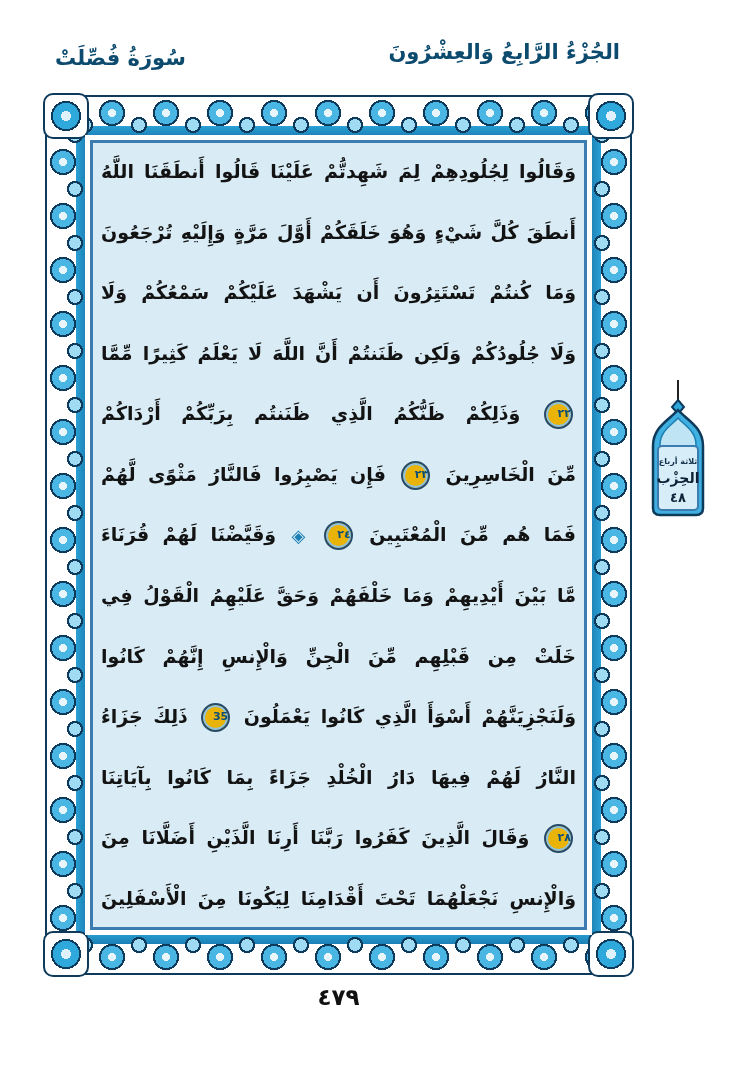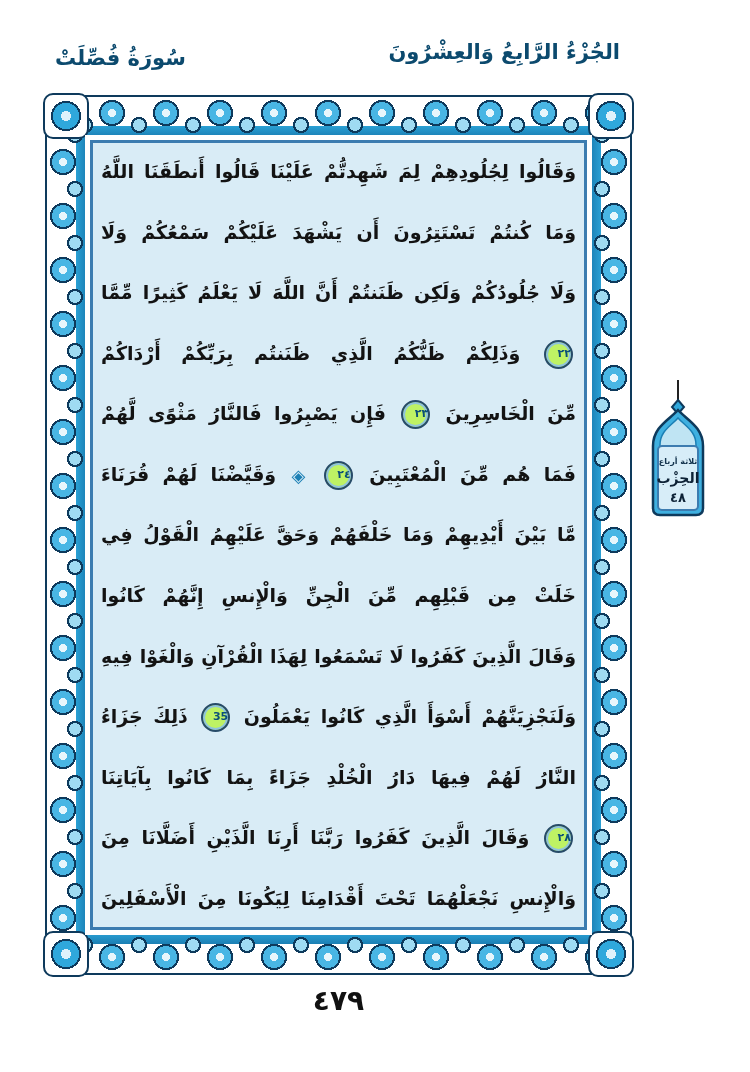--- a/index.html
+++ b/index.html
@@ -60,56 +60,56 @@
   .corner-tr{right:-2px;top:-2px;}
   .corner-bl{left:-2px;bottom:-2px;}
   .corner-br{right:-2px;bottom:-2px;}
   
   .panel{position:absolute;left:40px;top:40px;right:40px;bottom:40px;background:#ffffff;padding:5px;}
   .panel-inner{width:100%;height:100%;box-sizing:border-box;border:3px solid #3c7cb0;
     background:#d9ecf6;padding:3px 8px;display:flex;flex-direction:column;justify-content:space-between;}
   .qline{height:51px;line-height:51px;text-align:justify;text-align-last:justify;
     font-size:19px;font-weight:bold;color:#131313;overflow:hidden;white-space:normal;direction:rtl;}
   .aya{display:inline-block;width:25px;height:25px;line-height:23px;border-radius:50%;
-    background:#bef264;border:2px solid #274b68;box-shadow:inset 0 0 0 2px #8fc3dd;
+    background:#eab308;border:2px solid #274b68;box-shadow:inset 0 0 0 2px #8fc3dd;
     font-size:11px;font-weight:bold;color:#0b4f79;text-align:center;vertical-align:middle;margin:0 3px;}
   .rub{color:#1b7fb4;font-size:18px;vertical-align:middle;margin:0 2px;font-weight:normal;}
   
   .hizb{position:absolute;left:643px;top:380px;}
   
   .pagenum{position:absolute;left:45px;top:984px;width:587px;text-align:center;
-    font-size:28px;font-weight:bold;color:#111;}
+    font-size:23px;font-weight:bold;color:#111;}
 </style>
 </head>
 <body>
 
 <div class="hdr hdr-juz">الجُزْءُ الرَّابِعُ وَالعِشْرُونَ</div>
 <div class="hdr hdr-surah">سُورَةُ فُصِّلَتْ</div>
 
 <div class="frame">
   <div class="strip strip-top"></div>
   <div class="strip strip-bottom"></div>
   <div class="strip strip-left"></div>
   <div class="strip strip-right"></div>
   <div class="corner corner-tl"></div>
   <div class="corner corner-tr"></div>
   <div class="corner corner-bl"></div>
   <div class="corner corner-br"></div>
 
   <div class="panel">
     <div class="panel-inner">
         <div class="qline"><span class="qtext">وَقَالُوا لِجُلُودِهِمْ لِمَ شَهِدتُّمْ عَلَيْنَا قَالُوا أَنطَقَنَا اللَّهُ الَّذِي</span> </div>
+        <div class="qline"><span class="qtext">أَنطَقَ كُلَّ شَيْءٍ وَهُوَ خَلَقَكُمْ أَوَّلَ مَرَّةٍ وَإِلَيْهِ تُرْجَعُونَ</span>  </div>
         <div class="qline"><span class="qtext">وَمَا كُنتُمْ تَسْتَتِرُونَ أَن يَشْهَدَ عَلَيْكُمْ سَمْعُكُمْ وَلَا أَبْصَارُكُمْ</span> </div>
         <div class="qline"><span class="qtext">وَلَا جُلُودُكُمْ وَلَكِن ظَنَنتُمْ أَنَّ اللَّهَ لَا يَعْلَمُ كَثِيرًا مِّمَّا تَعْمَلُونَ</span> </div>
         <div class="qline"><span class="aya">٢٢</span> <span class="qtext">وَذَلِكُمْ ظَنُّكُمُ الَّذِي ظَنَنتُم بِرَبِّكُمْ أَرْدَاكُمْ فَأَصْبَحْتُم</span> </div>
         <div class="qline"><span class="qtext">مِّنَ الْخَاسِرِينَ</span> <span class="aya">٢٣</span> <span class="qtext">فَإِن يَصْبِرُوا فَالنَّارُ مَثْوًى لَّهُمْ وَإِن يَسْتَعْتِبُوا</span> </div>
         <div class="qline"><span class="qtext">فَمَا هُم مِّنَ الْمُعْتَبِينَ</span> <span class="aya">٢٤</span> <span class="rub">◈</span> <span class="qtext">وَقَيَّضْنَا لَهُمْ قُرَنَاءَ فَزَيَّنُوا لَهُم</span> </div>
         <div class="qline"><span class="qtext">مَّا بَيْنَ أَيْدِيهِمْ وَمَا خَلْفَهُمْ وَحَقَّ عَلَيْهِمُ الْقَوْلُ فِي أُمَمٍ قَدْ</span> </div>
         <div class="qline"><span class="qtext">خَلَتْ مِن قَبْلِهِم مِّنَ الْجِنِّ وَالْإِنسِ إِنَّهُمْ كَانُوا خَاسِرِينَ</span>  </div>
-        <div class="qline"><span class="qtext">وَقَالَ الَّذِينَ كَفَرُوا لَا تَسْمَعُوا لِهَذَا الْقُرْآنِ وَالْغَوْا فِيهِ</span> </div>
         <div class="qline"><span class="qtext">وَلَنَجْزِيَنَّهُمْ أَسْوَأَ الَّذِي كَانُوا يَعْمَلُونَ</span> <span class="aya">35</span> <span class="qtext">ذَلِكَ جَزَاءُ أَعْدَاءِ اللَّهِ</span> </div>
         <div class="qline"><span class="qtext">النَّارُ لَهُمْ فِيهَا دَارُ الْخُلْدِ جَزَاءً بِمَا كَانُوا بِآيَاتِنَا يَجْحَدُونَ</span> </div>
         <div class="qline"><span class="aya">٢٨</span> <span class="qtext">وَقَالَ الَّذِينَ كَفَرُوا رَبَّنَا أَرِنَا الَّذَيْنِ أَضَلَّانَا مِنَ الْجِنِّ</span> </div>
         <div class="qline"><span class="qtext">وَالْإِنسِ نَجْعَلْهُمَا تَحْتَ أَقْدَامِنَا لِيَكُونَا مِنَ الْأَسْفَلِينَ</span>  </div>
       </div>
   </div>
 </div>
 
 <div class="hizb">
   <svg width="70" height="150" viewBox="0 0 70 150">

